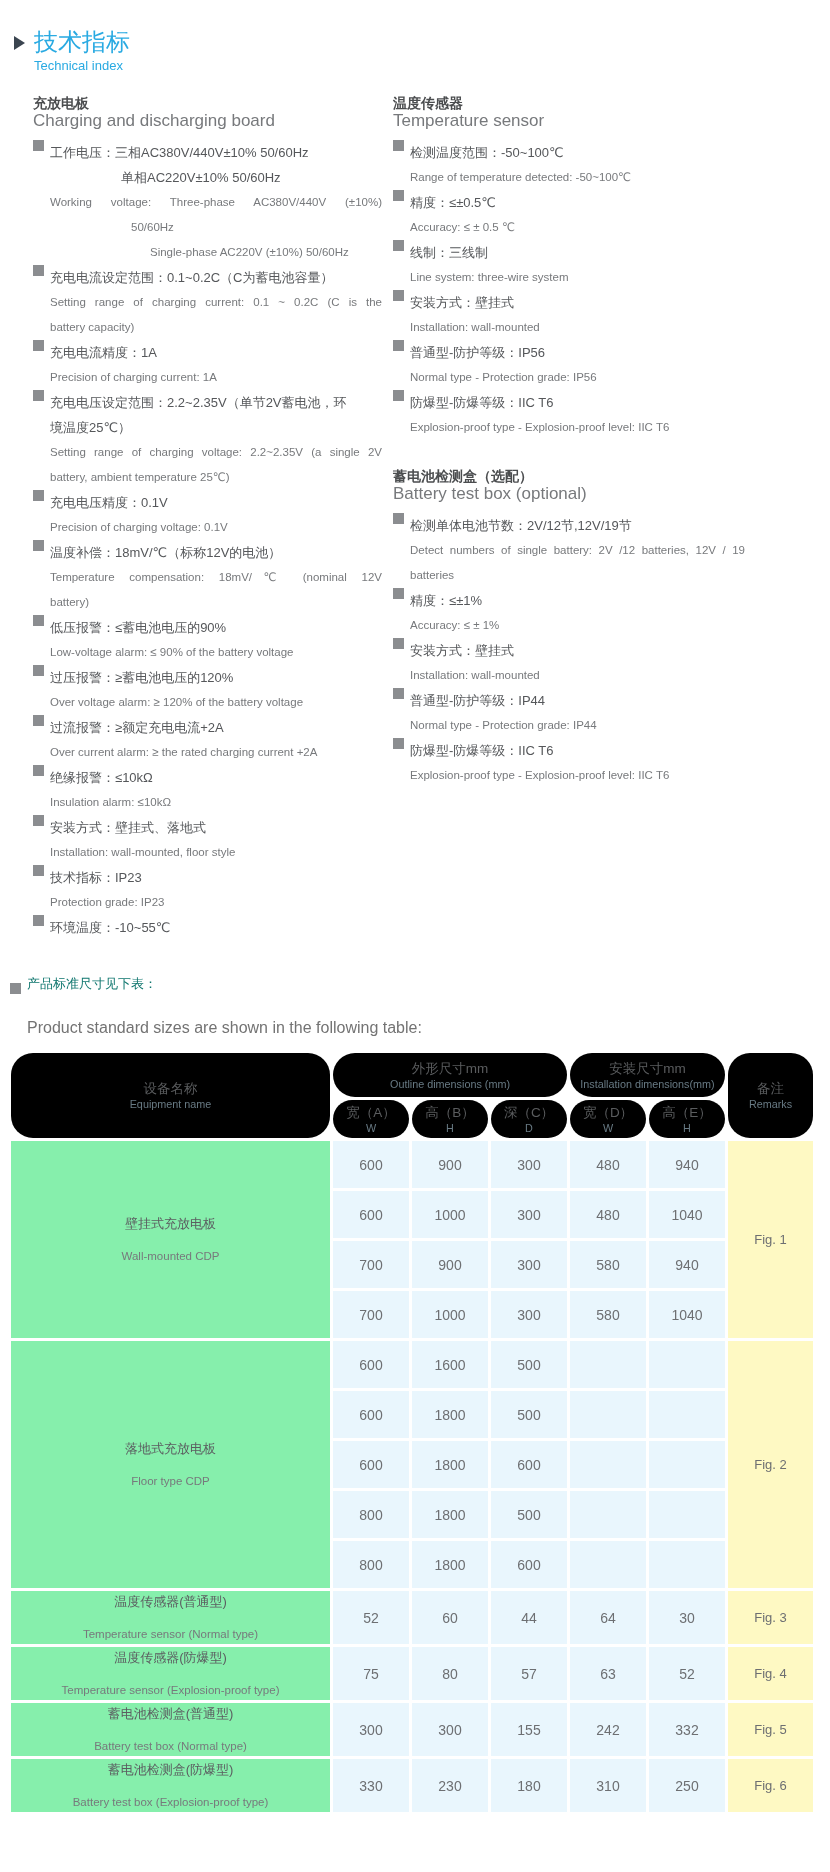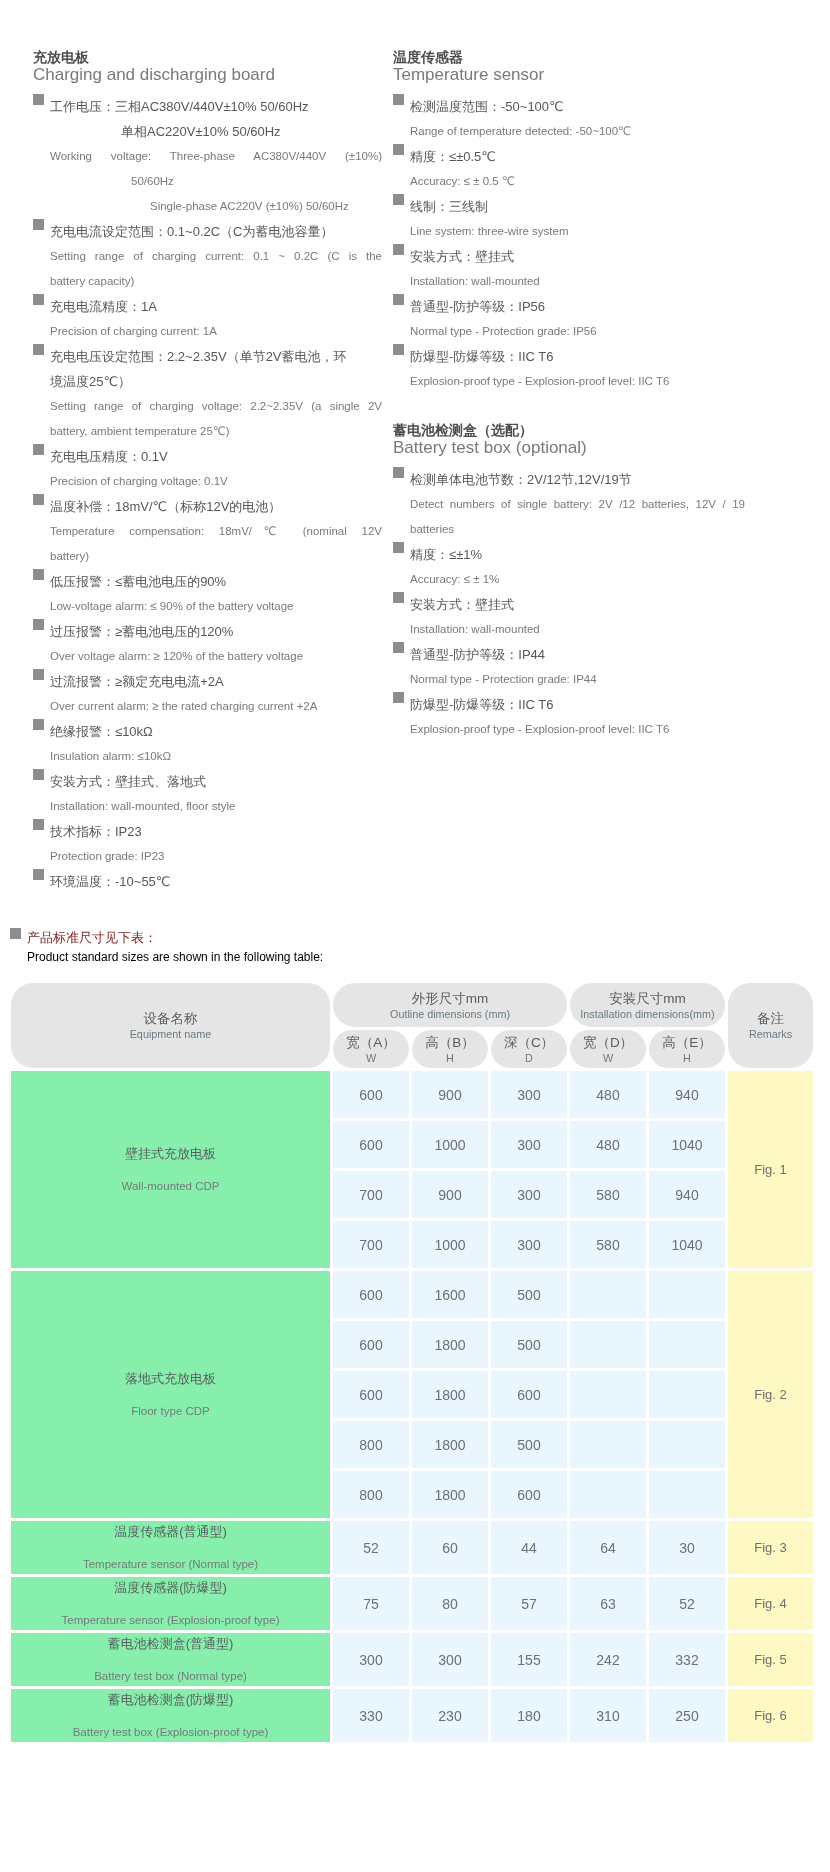--- a/index.html
+++ b/index.html
@@ -30,44 +30,51 @@
   .spec-line.en{font-size:11.5px;color:#77797c;}
   .spec-line.bullet{display:flex;}
   .sq{width:11px;height:11px;background:#8b8d90;margin-right:6px;flex:none;}
   .lv1{padding-left:17px;}
   .lv2{padding-left:88px;}
   .lv3{padding-left:98px;}
   .lv4{padding-left:117px;}
   .just{text-align:justify;text-align-last:justify;}
   
   .table-note{margin:34px 0 0 10px;}
-  .note-cn{display:flex;align-items:flex-start;font-size:13px;color:#7f1d1d;line-height:20px;}
-  .note-en{padding-left:17px;font-size:12px;color:#000000;line-height:19px;}
+  .note-cn{display:flex;align-items:flex-end;font-size:13px;color:#0f766e;line-height:20px;}
+  .note-en{padding-left:17px;font-size:16px;color:#737373;line-height:19px;margin-top:24px;}
   
   table.size-table{border-collapse:separate;border-spacing:3px;margin:13px 0 0 8px;table-layout:fixed;}
   .size-table th,.size-table td{padding:0;}
-  .hd{background:#e5e5e5;font-weight:normal;vertical-align:middle;text-align:center;border-radius:22px;}
+  .hd{background:#000000;font-weight:normal;vertical-align:middle;text-align:center;border-radius:22px;}
   .hd .cn{font-size:13.5px;color:#5a5c5e;line-height:18px;}
   .hd .en{font-size:10.8px;color:#687a84;line-height:13px;}
   tr.hrow1{height:44px;}
   tr.hrow2{height:38px;}
   td.data-cell{background:#e9f6fd;text-align:center;vertical-align:middle;
     font-size:14px;color:#6d6f72;height:47px;}
   td.data-cell.tall{height:36px;}
   td.name-cell{background:#86efac;text-align:center;vertical-align:middle;padding:2px 6px;}
   .name-cell .cn{font-size:13px;color:#5b5d60;line-height:17px;}
   .name-cell .en{font-size:11.5px;color:#77797c;line-height:15px;margin-top:17px;}
   td.remark-cell{background:#fef9c3;text-align:center;vertical-align:middle;
     font-size:13px;color:#6d6f72;}
 </style>
 </head>
 <body>
 
 <div class="page">
 
+  <div class="page-header">
+    <span class="arrow"></span>
+    <div class="title-wrap">
+      <div class="title-cn">技术指标</div>
+      <div class="title-en">Technical index</div>
+    </div>
+  </div>
 
   <div class="columns">
     <div class="col-left">
       <div class="sec">
         <div class="sec-heading">
           <div class="cn">充放电板</div>
           <div class="en">Charging and discharging board</div>
         </div>
         <div class="spec-list">
             <div class="spec-line cn bullet">

